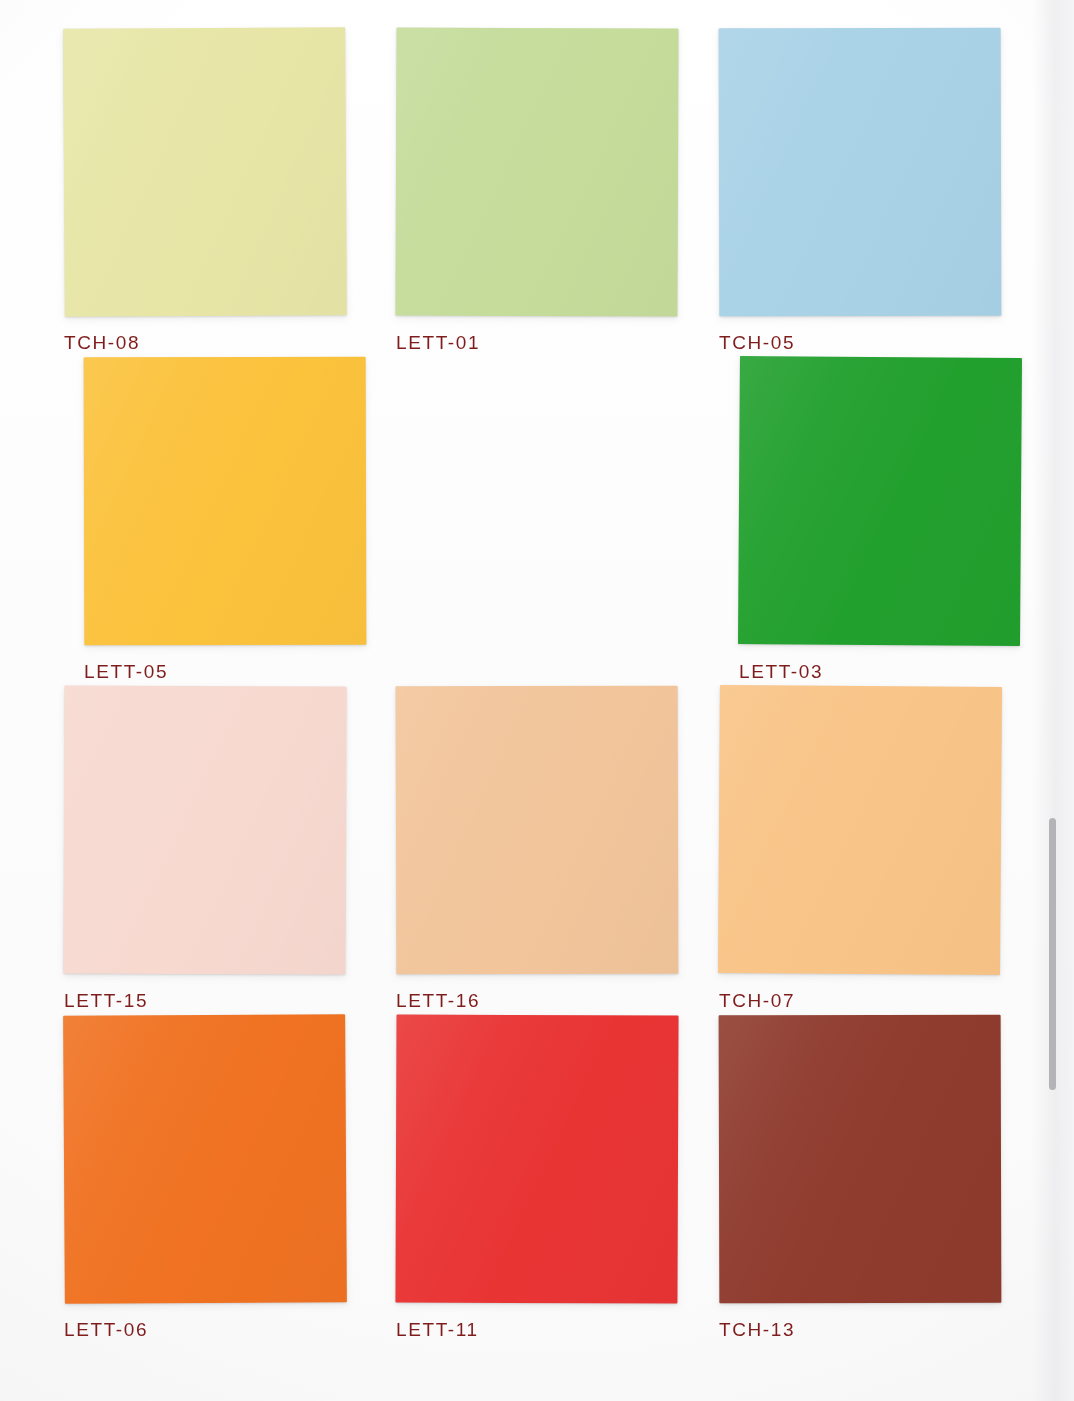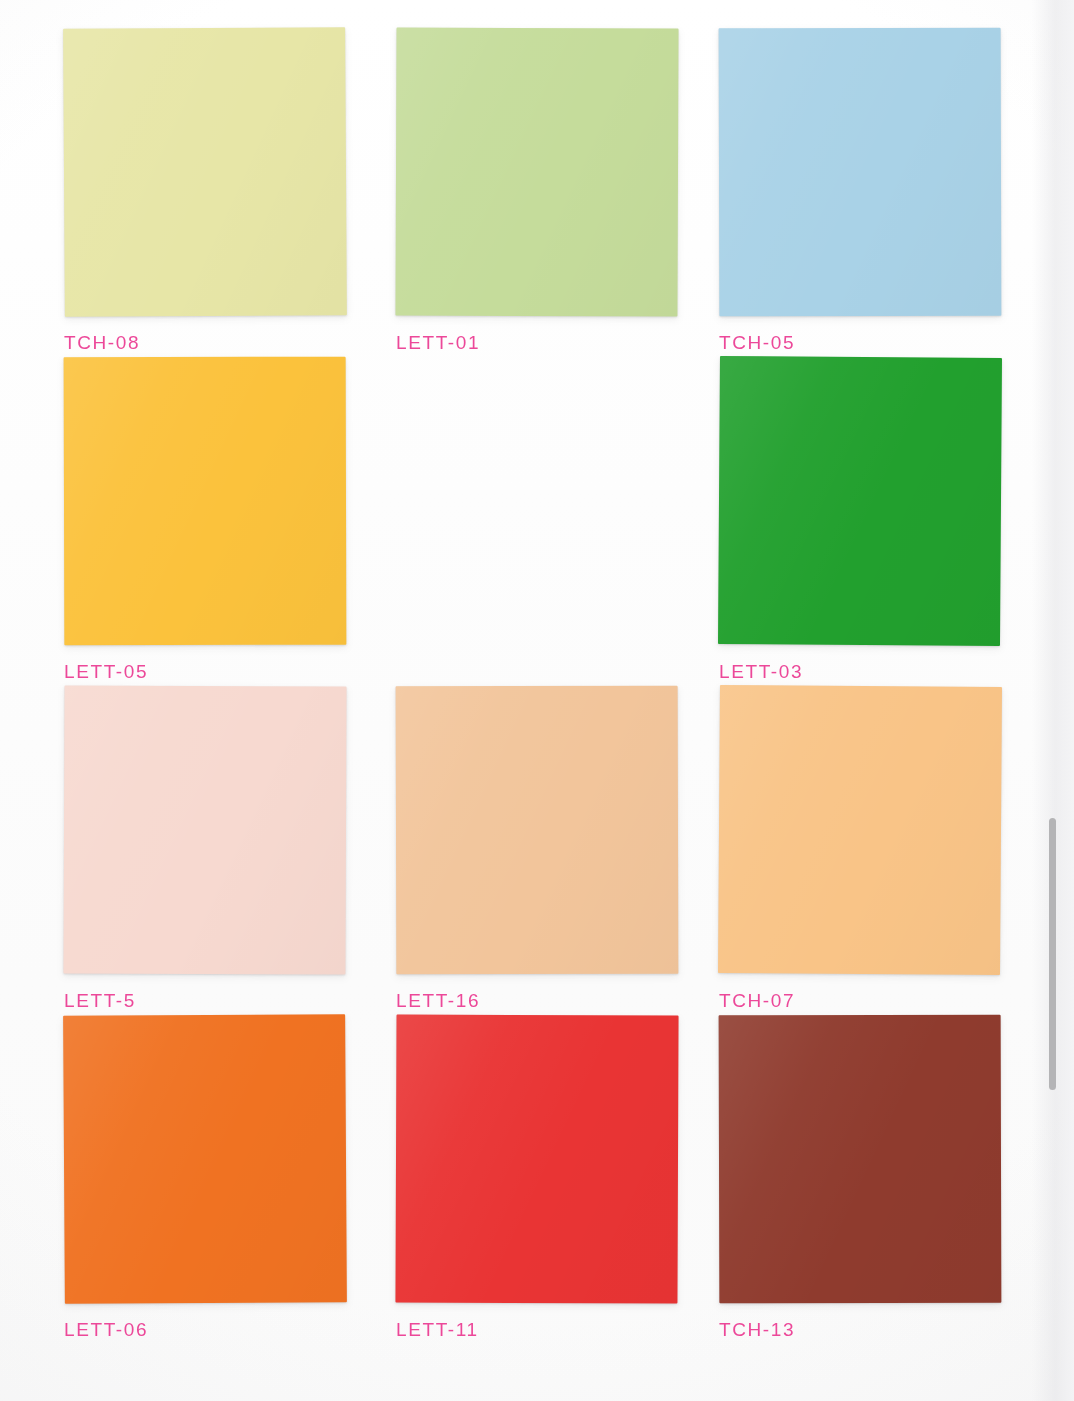--- a/index.html
+++ b/index.html
@@ -71,33 +71,33 @@
     inset: 0;
     background:
       linear-gradient(115deg, rgba(255,255,255,0.10) 0%, rgba(255,255,255,0.03) 28%, rgba(255,255,255,0) 55%, rgba(0,0,0,0.018) 100%);
     pointer-events: none;
   }
 
   .swatch-label {
     margin-top: 16px;
     font-size: 19px;
     letter-spacing: 1.6px;
-    color: #ec4899;
+    color: #7f1d1d;
     font-family: "Liberation Sans", sans-serif;
     white-space: nowrap;
   }
 
   
   .col-0 { left: 64px; }
   .col-1 { left: 396px; }
   .col-2 { left: 719px; }
 
   
   .row-0 { top: 28px; }
-  .row-1 { top: 357px; }
+  .row-1 { top: 357px; margin-left: 20px; }
   .row-2 { top: 686px; }
   .row-3 { top: 1015px; }
 
   
   .tilt-a .swatch-chip { transform: rotate(-0.35deg); }
   .tilt-b .swatch-chip { transform: rotate(0.22deg); }
   .tilt-c .swatch-chip { transform: rotate(-0.15deg); }
   .tilt-d .swatch-chip { transform: rotate(0.4deg); }
 
   
@@ -148,21 +148,21 @@
   </div>
 
 
   <div class="swatch-cell col-2 row-1 tilt-d">
     <div class="swatch-chip" style="background-color: rgb(34, 160, 46);"></div>
     <div class="swatch-label">LETT-03</div>
   </div>
 
   <div class="swatch-cell col-0 row-2 tilt-b">
     <div class="swatch-chip" style="background-color: rgb(247, 217, 208);"></div>
-    <div class="swatch-label">LETT-5</div>
+    <div class="swatch-label">LETT-15</div>
   </div>
 
   <div class="swatch-cell col-1 row-2 tilt-c">
     <div class="swatch-chip" style="background-color: rgb(242, 197, 155);"></div>
     <div class="swatch-label">LETT-16</div>
   </div>
 
   <div class="swatch-cell col-2 row-2 tilt-d">
     <div class="swatch-chip" style="background-color: rgb(249, 196, 135);"></div>
     <div class="swatch-label">TCH-07</div>

